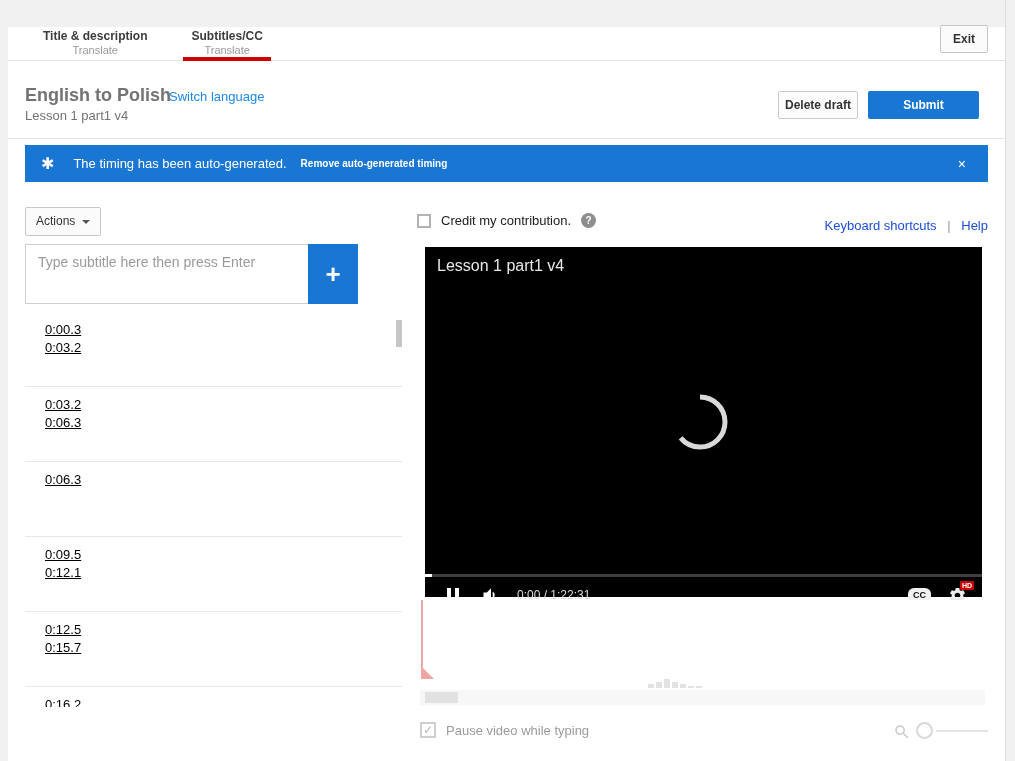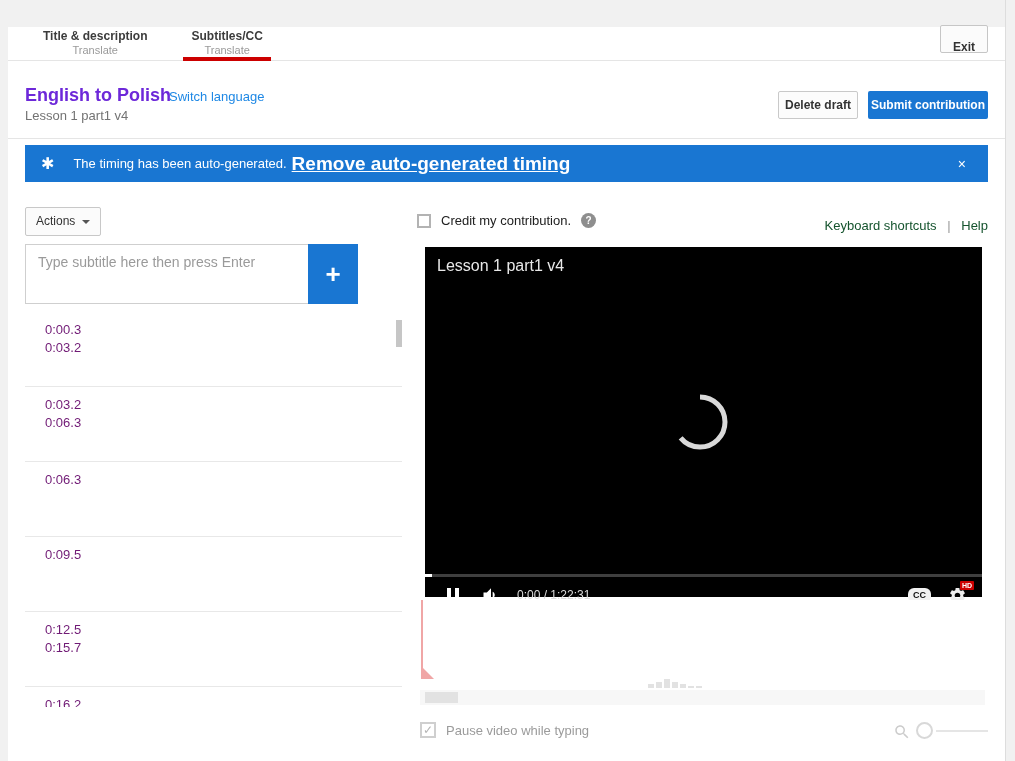--- a/index.html
+++ b/index.html
@@ -11,69 +11,69 @@
   #panel { left:8px; top:27px; width:997px; height:734px; background:#fff; }
   #right-strip { left:1005px; top:0; width:10px; height:761px; background:#f1f1f1; border-left:1px solid #ddd; }
 
   
   #tabbar { left:8px; top:27px; width:997px; height:34px; background:#fff;
             border-bottom:1px solid #e5e5e5; display:flex; padding-left:27px; gap:28px; }
   .tab { height:34px; padding:2px 8px 0; text-align:center; cursor:pointer; }
   .tab .t1 { font-size:12px; font-weight:bold; color:#3c3c3c; line-height:15px; }
   .tab .t2 { font-size:11px; color:#9a9a9a; line-height:13px; }
   .tab.active { border-bottom:4px solid #cc0000; }
-  #exit-btn { right:27px; top:25px; height:28px; padding:8px 12px; background:#fbfbfb;
+  #exit-btn { right:27px; top:25px; height:28px; padding:0 12px; background:#fbfbfb;
               border:1px solid #c6c6c6; border-radius:2px; font-size:12px; font-weight:bold;
               color:#333; line-height:26px; cursor:pointer; }
 
   
-  #hdr-title { left:25px; top:85px; font-size:18px; font-weight:bold; color:#6d28d9; }
+  #hdr-title { left:25px; top:85px; font-size:18px; font-weight:bold; color:#737373; }
   #switch-lang { left:169px; top:89px; font-size:13px; color:#1e88e5; cursor:pointer; }
   #hdr-sub { left:25px; top:108px; font-size:13px; color:#737373; }
   #delete-draft { left:778px; top:91px; width:80px; height:28px; background:#fcfcfc;
                   border:1px solid #c9c9c9; border-radius:2px; font-size:12px; font-weight:bold;
                   color:#333; text-align:center; line-height:26px; cursor:pointer; }
-  #submit-btn { left:868px; top:91px; width:120px; height:28px; background:#1976d2; border:none;
+  #submit-btn { left:868px; top:91px; width:111px; height:28px; background:#1976d2; border:none;
                 border-radius:2px; font-size:12px; font-weight:bold; color:#fff; text-align:center;
                 line-height:28px; cursor:pointer; }
   #hdr-border { left:8px; top:138px; width:997px; height:1px; background:#e5e5e5; }
 
   
   #banner { left:25px; top:145px; width:963px; height:37px; background:#1976d2; color:#fff;
             display:flex; align-items:center; padding:0 16px; }
   #banner .star { font-size:16px; margin-right:19px; }
   #banner .msg { font-size:13px; }
-  #banner .lnk { font-size:19px; font-weight:bold; text-decoration:underline; margin-left:5px; cursor:pointer; }
+  #banner .lnk { font-size:10px; font-weight:bold; margin-left:14px; cursor:pointer; }
   #banner .x { margin-left:auto; font-size:14px; cursor:pointer; padding:0 6px; }
 
   
   #actions-btn { left:25px; top:207px; height:29px; padding:0 10px; background:#fbfbfb;
                  border:1px solid #c8c8c8; border-radius:2px; font-size:12px; color:#333;
                  line-height:27px; cursor:pointer; }
   .caret { display:inline-block; width:0; height:0; border-left:4px solid transparent;
            border-right:4px solid transparent; border-top:4px solid #555; margin-left:7px; vertical-align:middle; }
   #sub-input-row { left:25px; top:244px; width:333px; height:60px; display:flex; }
   #sub-input { width:320px; height:60px; border:1px solid #cfcfcf; border-right:none; resize:none;
                padding:9px 12px; font-size:14px; font-family:"Liberation Sans",sans-serif; color:#333; outline:none; }
   #sub-input::placeholder { color:#9a9a9a; }
   #add-btn { width:57px; height:60px; background:#1976d2; border:none; color:#fff;
              font-size:26px; font-weight:bold; cursor:pointer; }
   #seg-list { left:25px; top:312px; width:377px; height:395px; overflow:hidden; }
   .seg-row { height:75px; border-bottom:1px solid #e8e8e8; padding:9px 0 0 20px; cursor:pointer; }
-  .seg-row .ts { font-size:13px; color:#701a75; line-height:18px; }
+  .seg-row .ts { font-size:13px; color:#000000; line-height:18px;text-decoration:underline; }
   #v-scroll { left:396px; top:320px; width:6px; height:27px; background:#c6c6c6; cursor:pointer; }
 
   
   #credit-row { left:417px; top:213px; display:flex; align-items:center; gap:10px; }
   #credit-box { width:14px; height:14px; border:2px solid #b3b3b3; background:#fff; cursor:pointer; }
   #credit-label { font-size:13px; color:#212121; }
   #help-circle { width:15px; height:15px; border-radius:50%; background:#8e8e8e; color:#fff;
                  font-size:10px; font-weight:bold; text-align:center; line-height:15px; cursor:pointer; }
   #links-row { right:27px; top:218px; font-size:13px; }
-  #links-row .blue { color:#14532d; cursor:pointer; }
+  #links-row .blue { color:#1d4ed8; cursor:pointer; }
   #links-row .sep { color:#999; margin:0 7px; }
 
   
   #video { left:425px; top:247px; width:557px; height:350px; background:#000; }
   #video-title { left:12px; top:10px; font-size:16px; color:#e8e8e8; }
   #spinner { left:247px; top:147px; }
   #controls { left:0; bottom:0; width:557px; height:23px; }
   #seekbar { left:0; top:0; width:557px; height:3px; background:#3f3f3f; cursor:pointer; }
   #seek-played { left:0; top:0; width:7px; height:3px; background:#fff; }
   #ctl-row { left:0; top:3px; width:557px; height:36px; display:flex; align-items:center; }
@@ -154,20 +154,21 @@
   </div>
   <div class="seg-row">
     <div class="ts">0:03.2</div>
     <div class="ts">0:06.3</div>
   </div>
   <div class="seg-row">
     <div class="ts">0:06.3</div>
   </div>
   <div class="seg-row">
     <div class="ts">0:09.5</div>
+    <div class="ts">0:12.1</div>
   </div>
   <div class="seg-row">
     <div class="ts">0:12.5</div>
     <div class="ts">0:15.7</div>
   </div>
   <div class="seg-row">
     <div class="ts">0:16.2</div>
     <div class="ts"></div>
   </div>
 </div>

